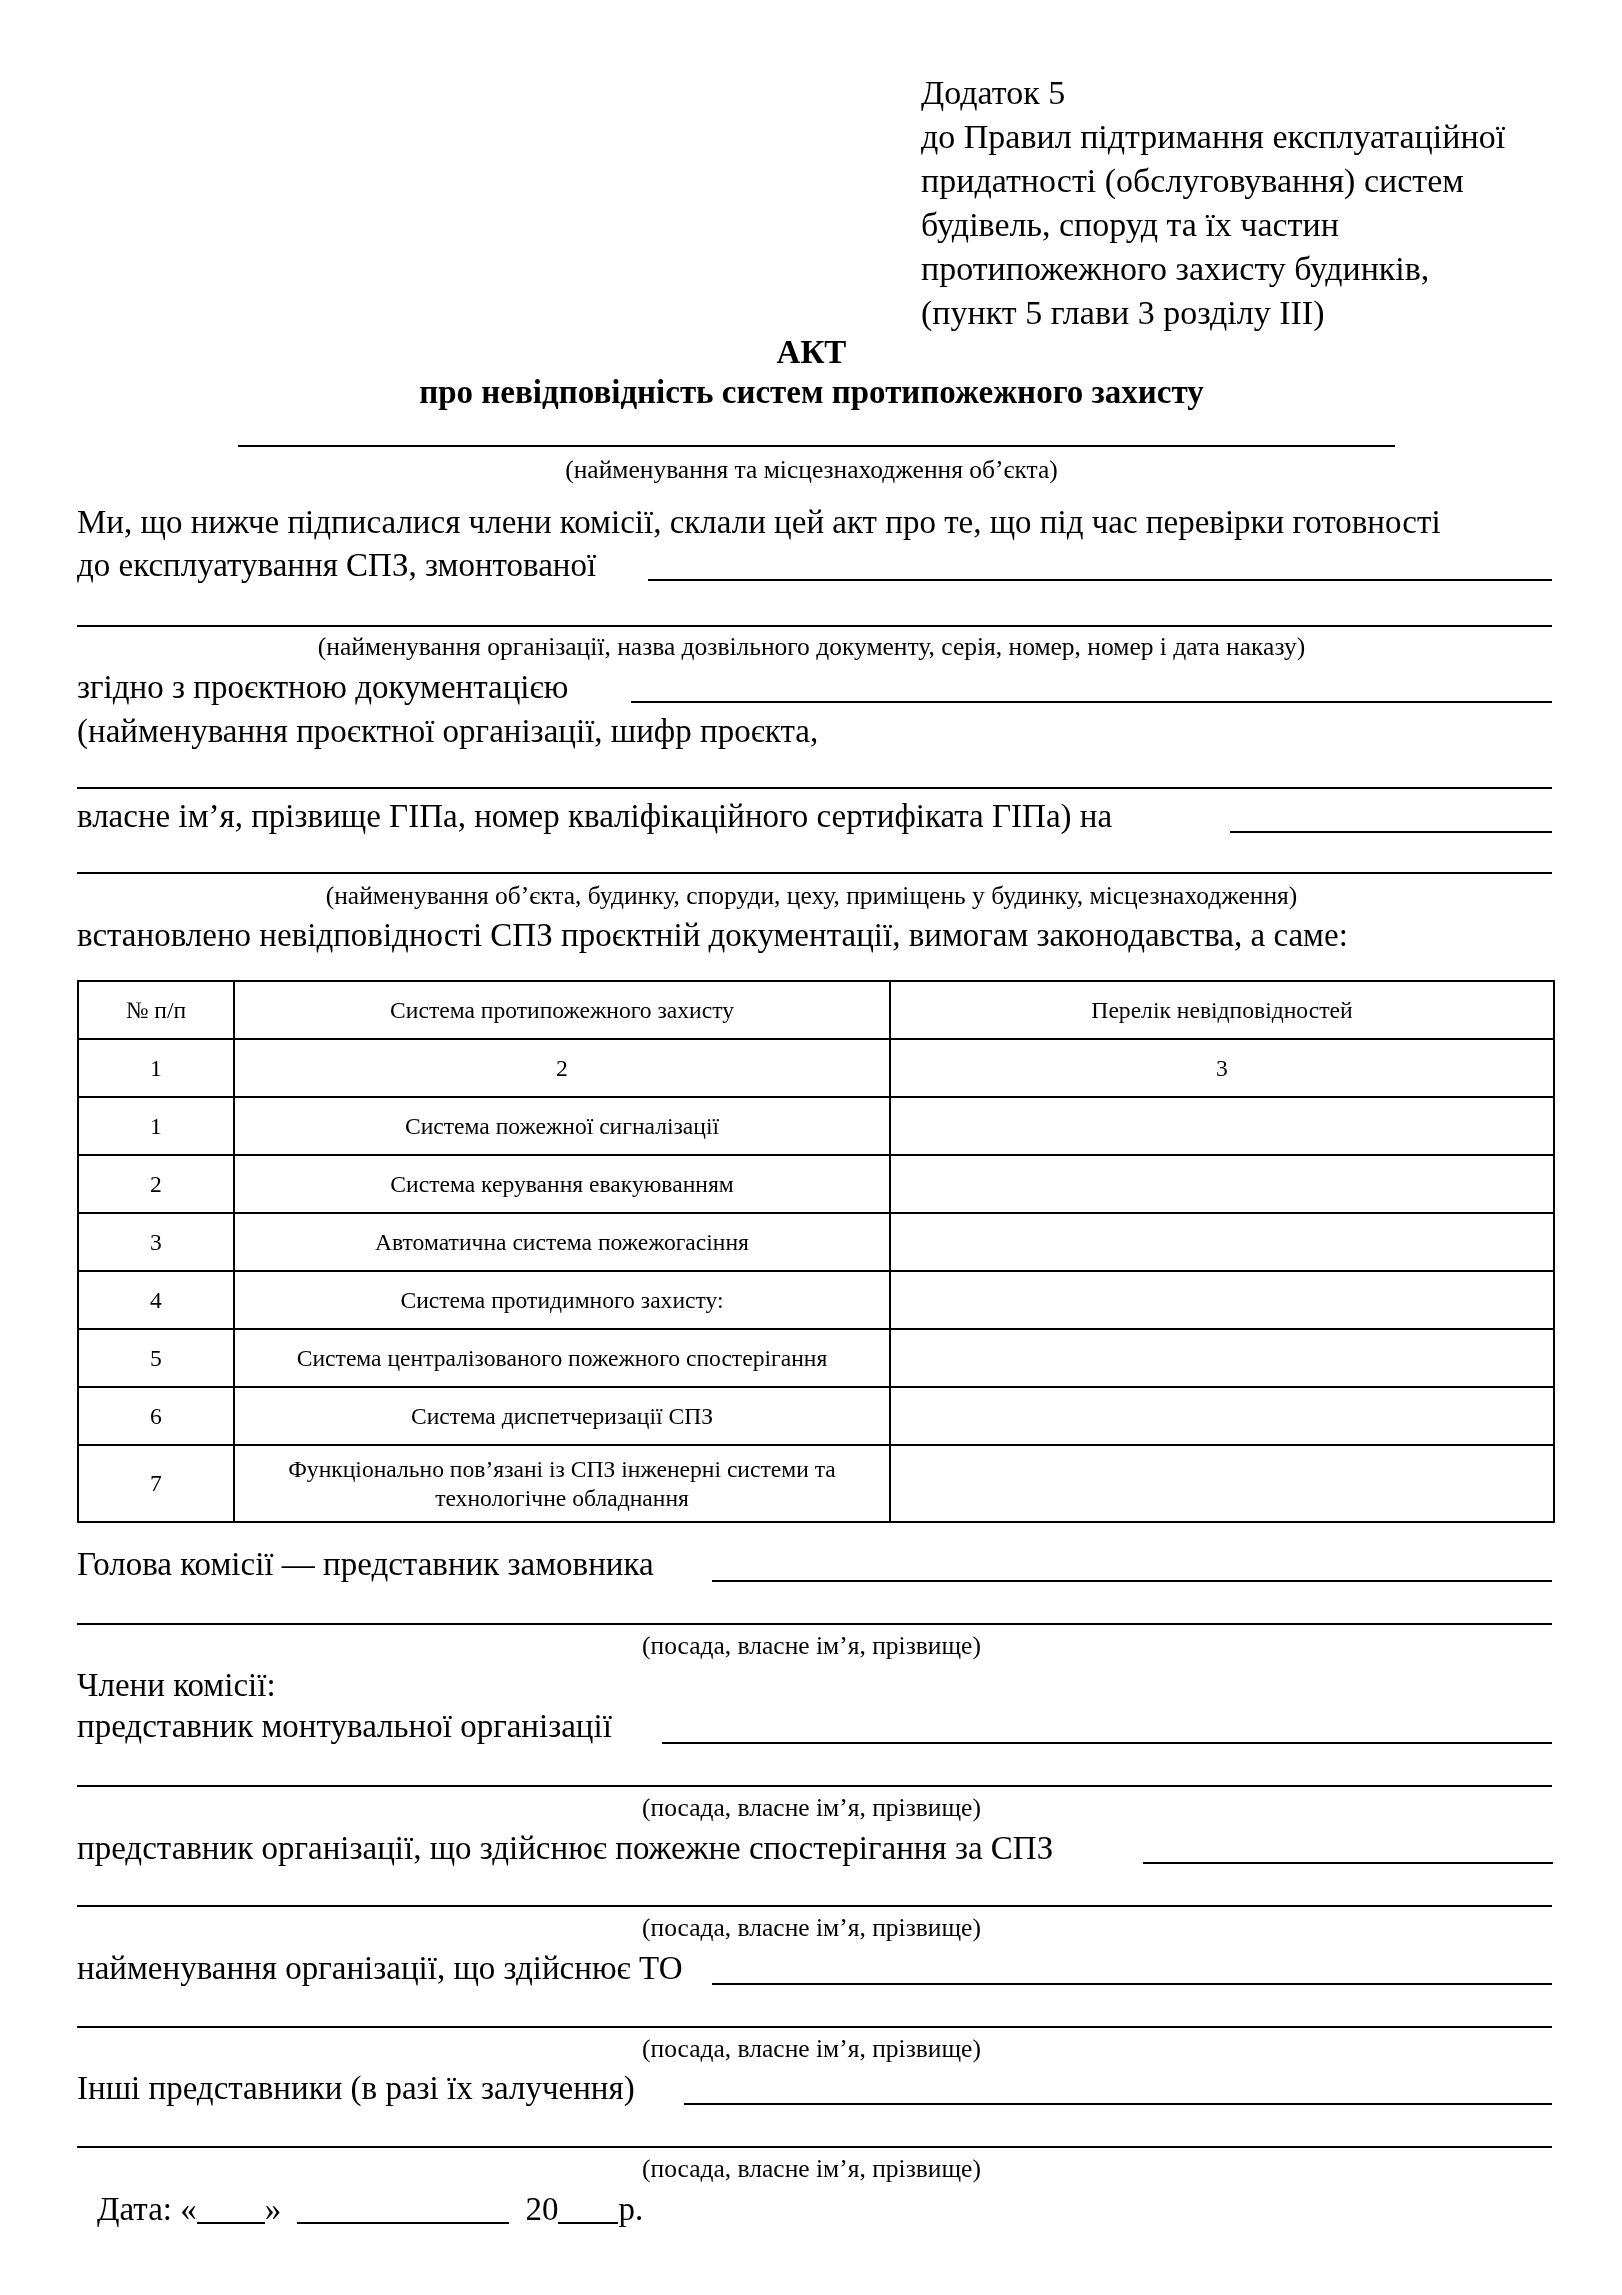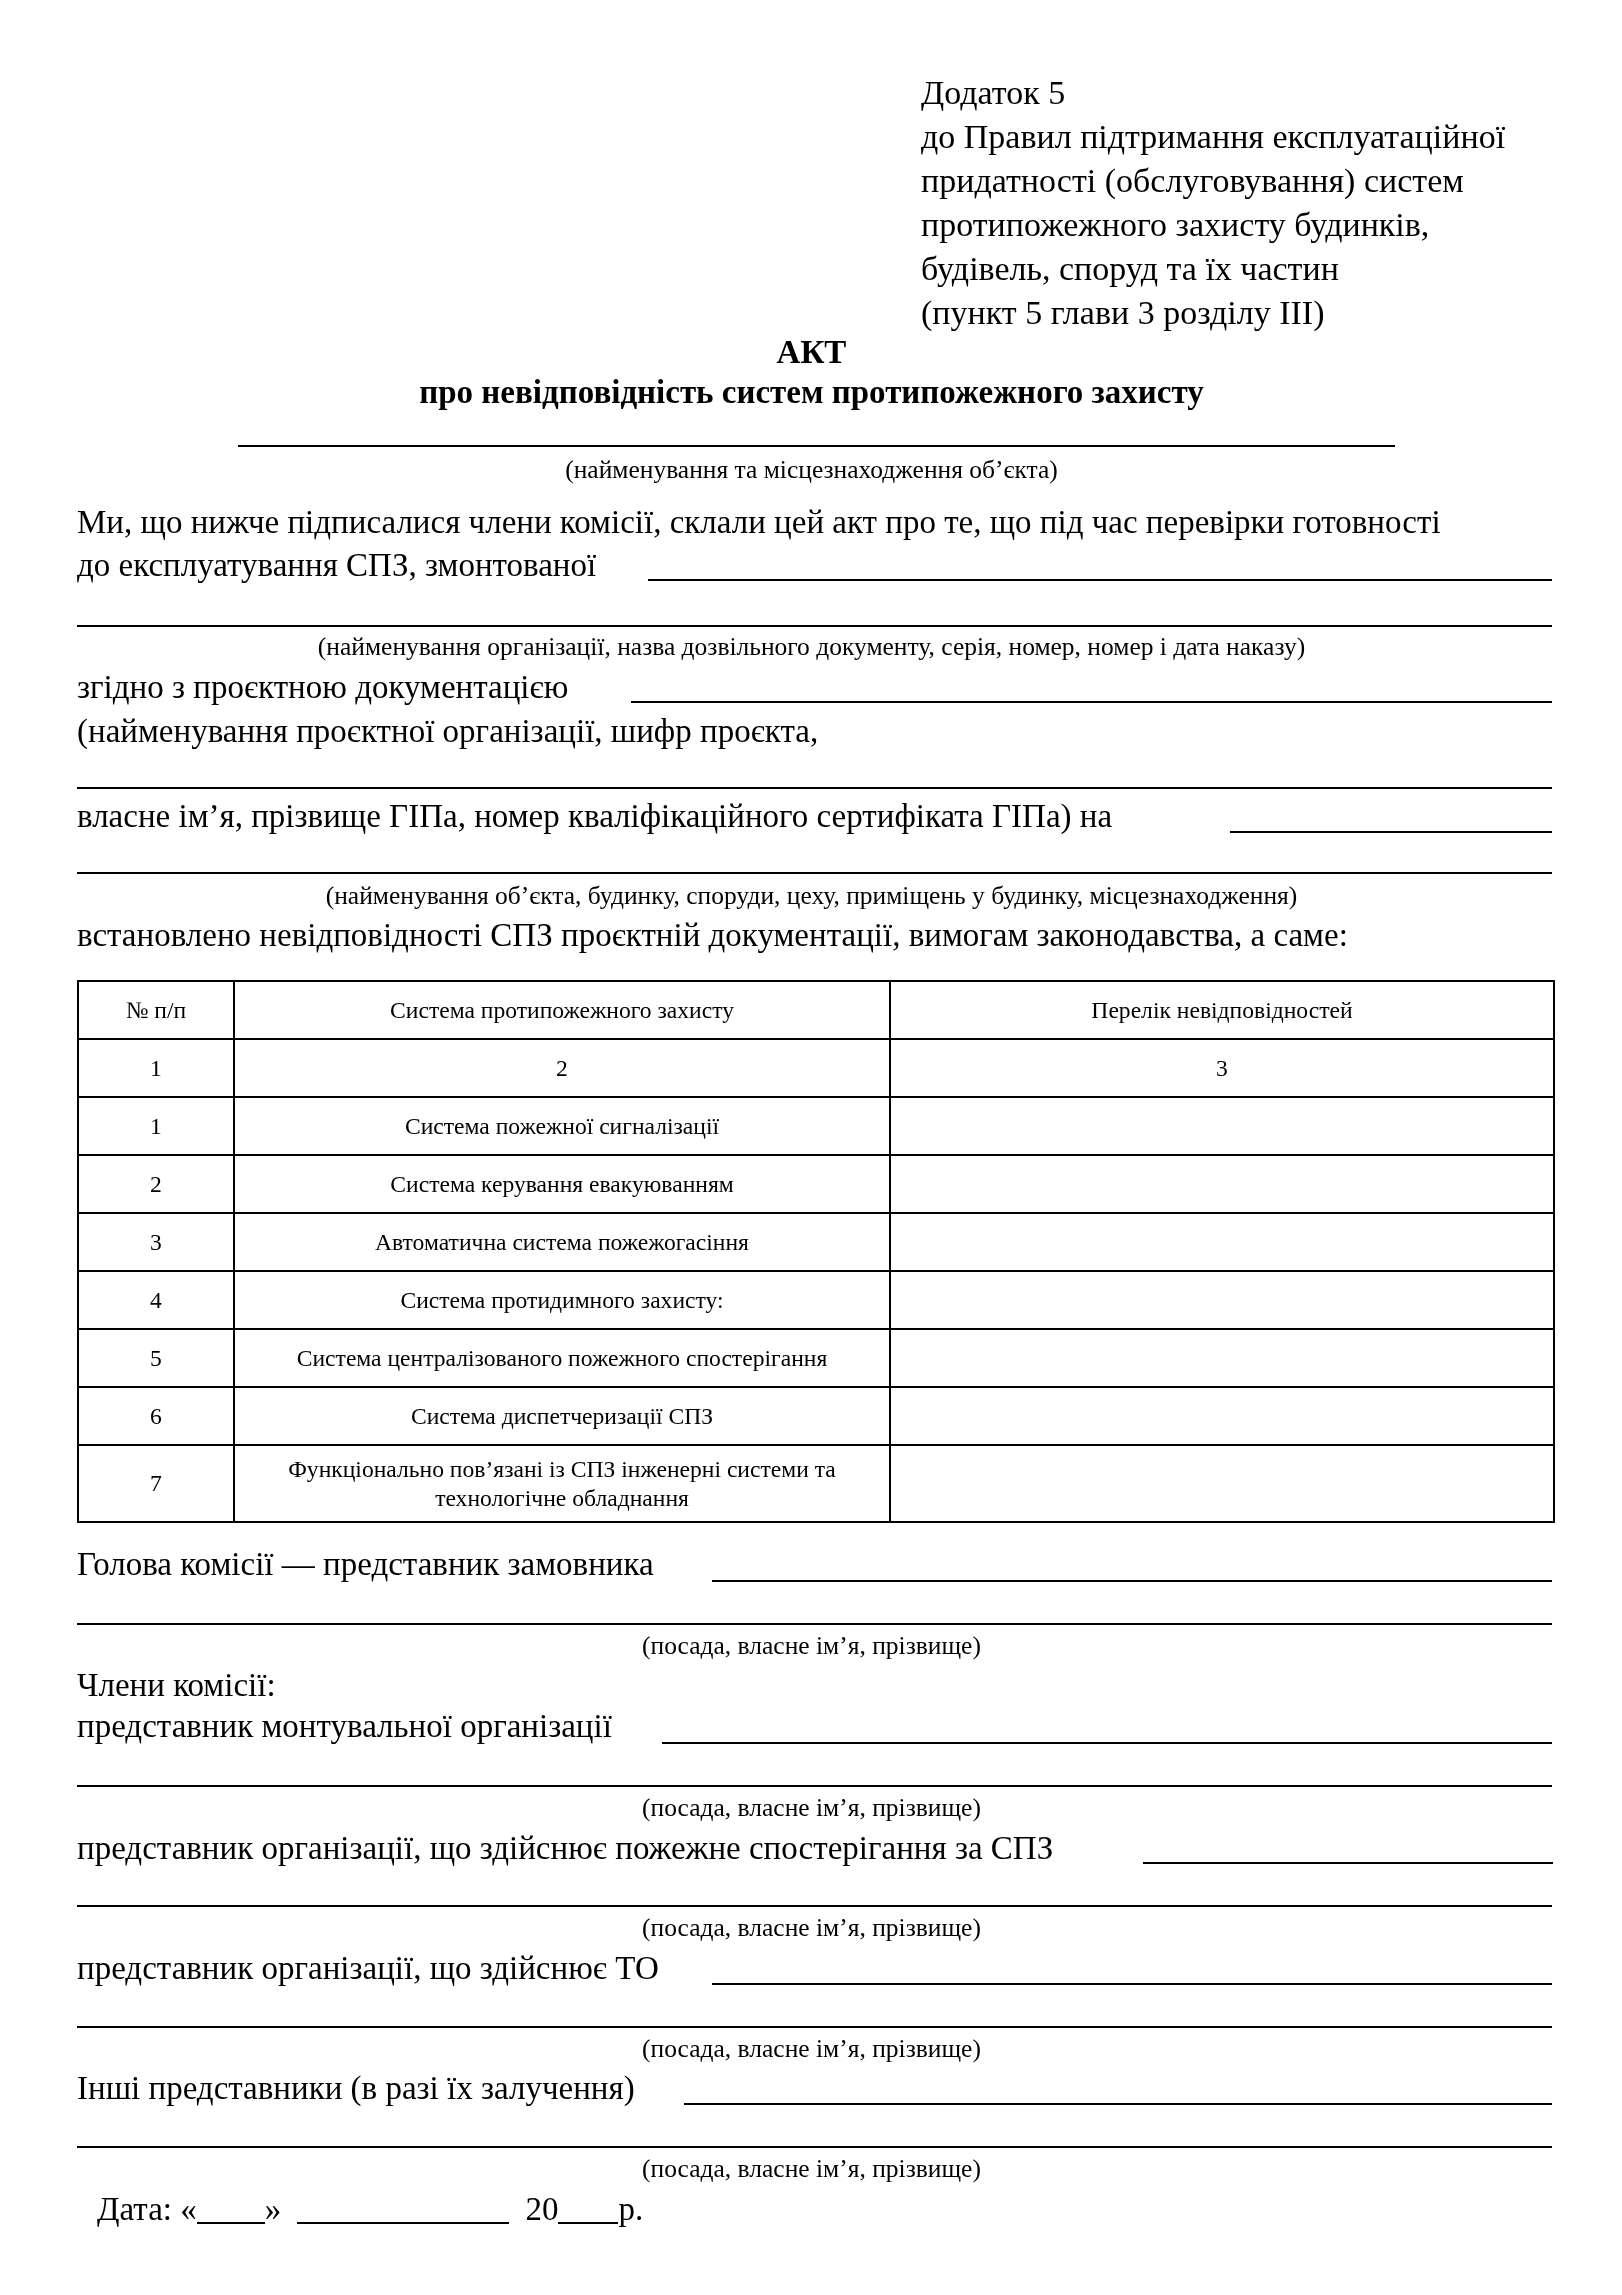--- a/index.html
+++ b/index.html
@@ -30,22 +30,22 @@
   table.nc tr { height: 58px; }
   table.nc tr.tall { height: 77px; }
 </style>
 </head>
 <body>
 
 <div class="abs annex">
   <div>Додаток 5</div>
   <div>до Правил підтримання експлуатаційної</div>
   <div>придатності (обслуговування) систем</div>
+  <div>будівель, споруд та їх частин</div>
   <div>протипожежного захисту будинків,</div>
-  <div>будівель, споруд та їх частин</div>
   <div>(пункт 5 глави 3 розділу ІІІ)</div>
 </div>
 
 <div class="abs title" style="top:334px;">АКТ</div>
 <div class="abs title" style="top:374px;">про невідповідність систем протипожежного захисту</div>
 
 <div class="line" style="left:238px; width:1157px; top:445px;"></div>
 <div class="abs hint" style="top:455px;">(найменування та місцезнаходження об’єкта)</div>
 
 <div class="abs txt" style="top:504px;">Ми, що нижче підписалися члени комісії, склали цей акт про те, що під час перевірки готовності</div>
@@ -128,21 +128,21 @@
 <div class="abs txt" style="top:1708px;">представник монтувальної організації</div>
 <div class="line" style="left:662px; width:890px; top:1742px;"></div>
 <div class="line" style="left:77px; width:1475px; top:1785px;"></div>
 <div class="abs hint" style="top:1793px;">(посада, власне ім’я, прізвище)</div>
 
 <div class="abs txt" style="top:1830px;">представник організації, що здійснює пожежне спостерігання за СПЗ</div>
 <div class="line" style="left:1143px; width:410px; top:1862px;"></div>
 <div class="line" style="left:77px; width:1475px; top:1905px;"></div>
 <div class="abs hint" style="top:1913px;">(посада, власне ім’я, прізвище)</div>
 
-<div class="abs txt" style="top:1950px;">представник організації, що здійснює ТО</div>
+<div class="abs txt" style="top:1950px;">найменування організації, що здійснює ТО</div>
 <div class="line" style="left:712px; width:840px; top:1983px;"></div>
 <div class="line" style="left:77px; width:1475px; top:2026px;"></div>
 <div class="abs hint" style="top:2034px;">(посада, власне ім’я, прізвище)</div>
 
 <div class="abs txt" style="top:2070px;">Інші представники (в разі їх залучення)</div>
 <div class="line" style="left:684px; width:868px; top:2103px;"></div>
 <div class="line" style="left:77px; width:1475px; top:2146px;"></div>
 <div class="abs hint" style="top:2154px;">(посада, власне ім’я, прізвище)</div>
 
 <div class="abs txt" style="top:2191px;margin-left:20px;">

